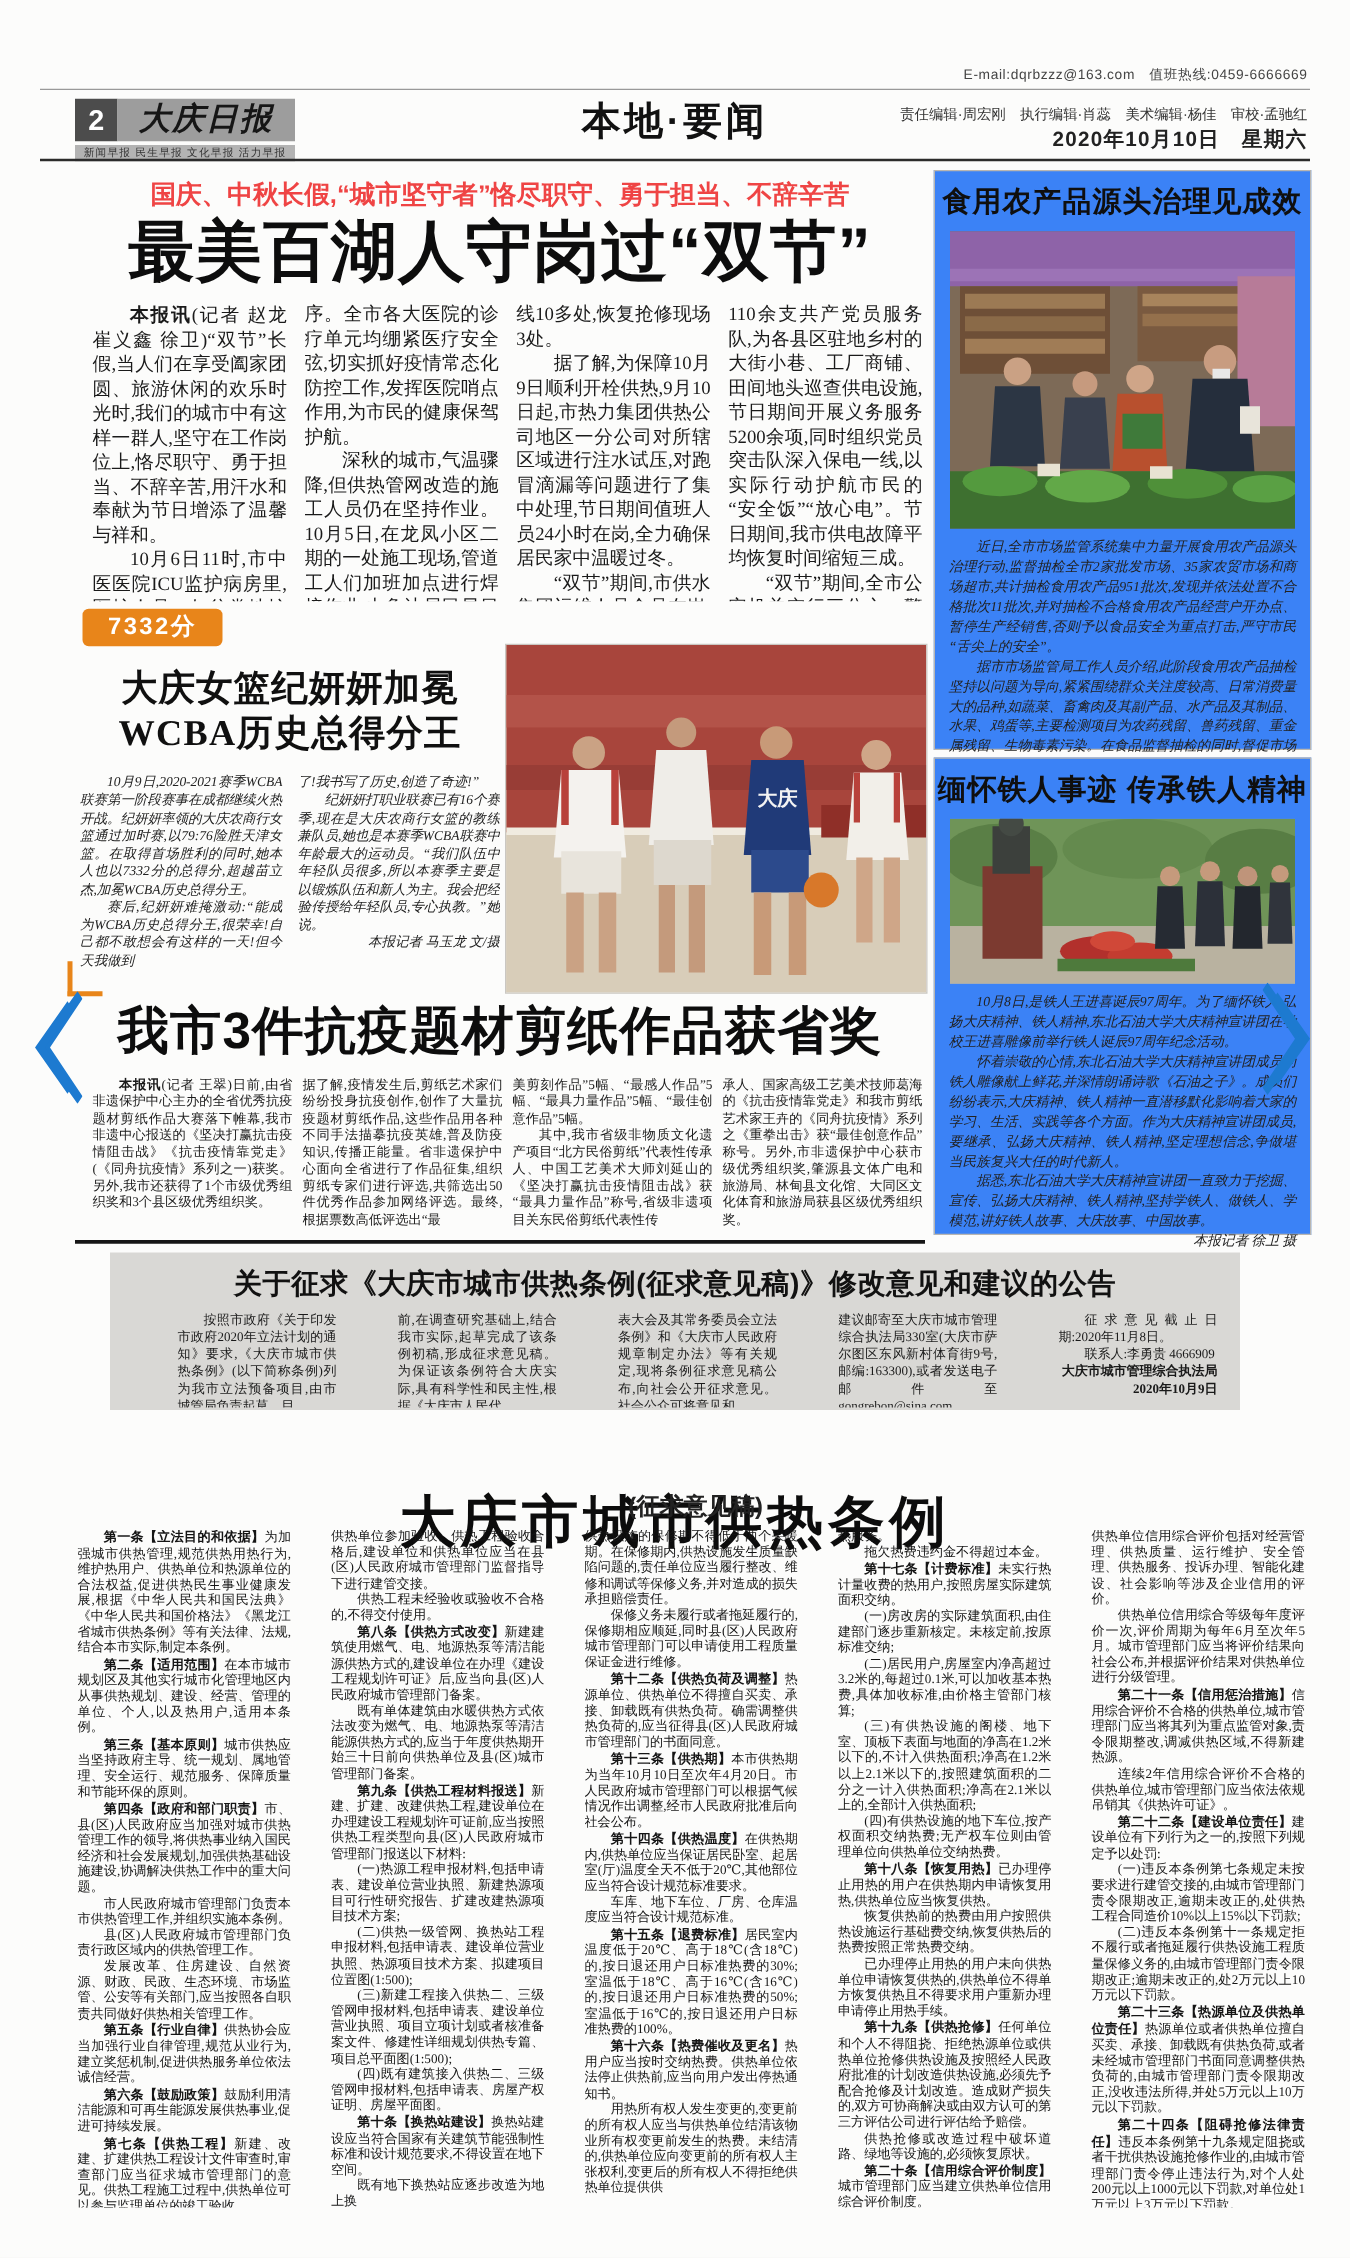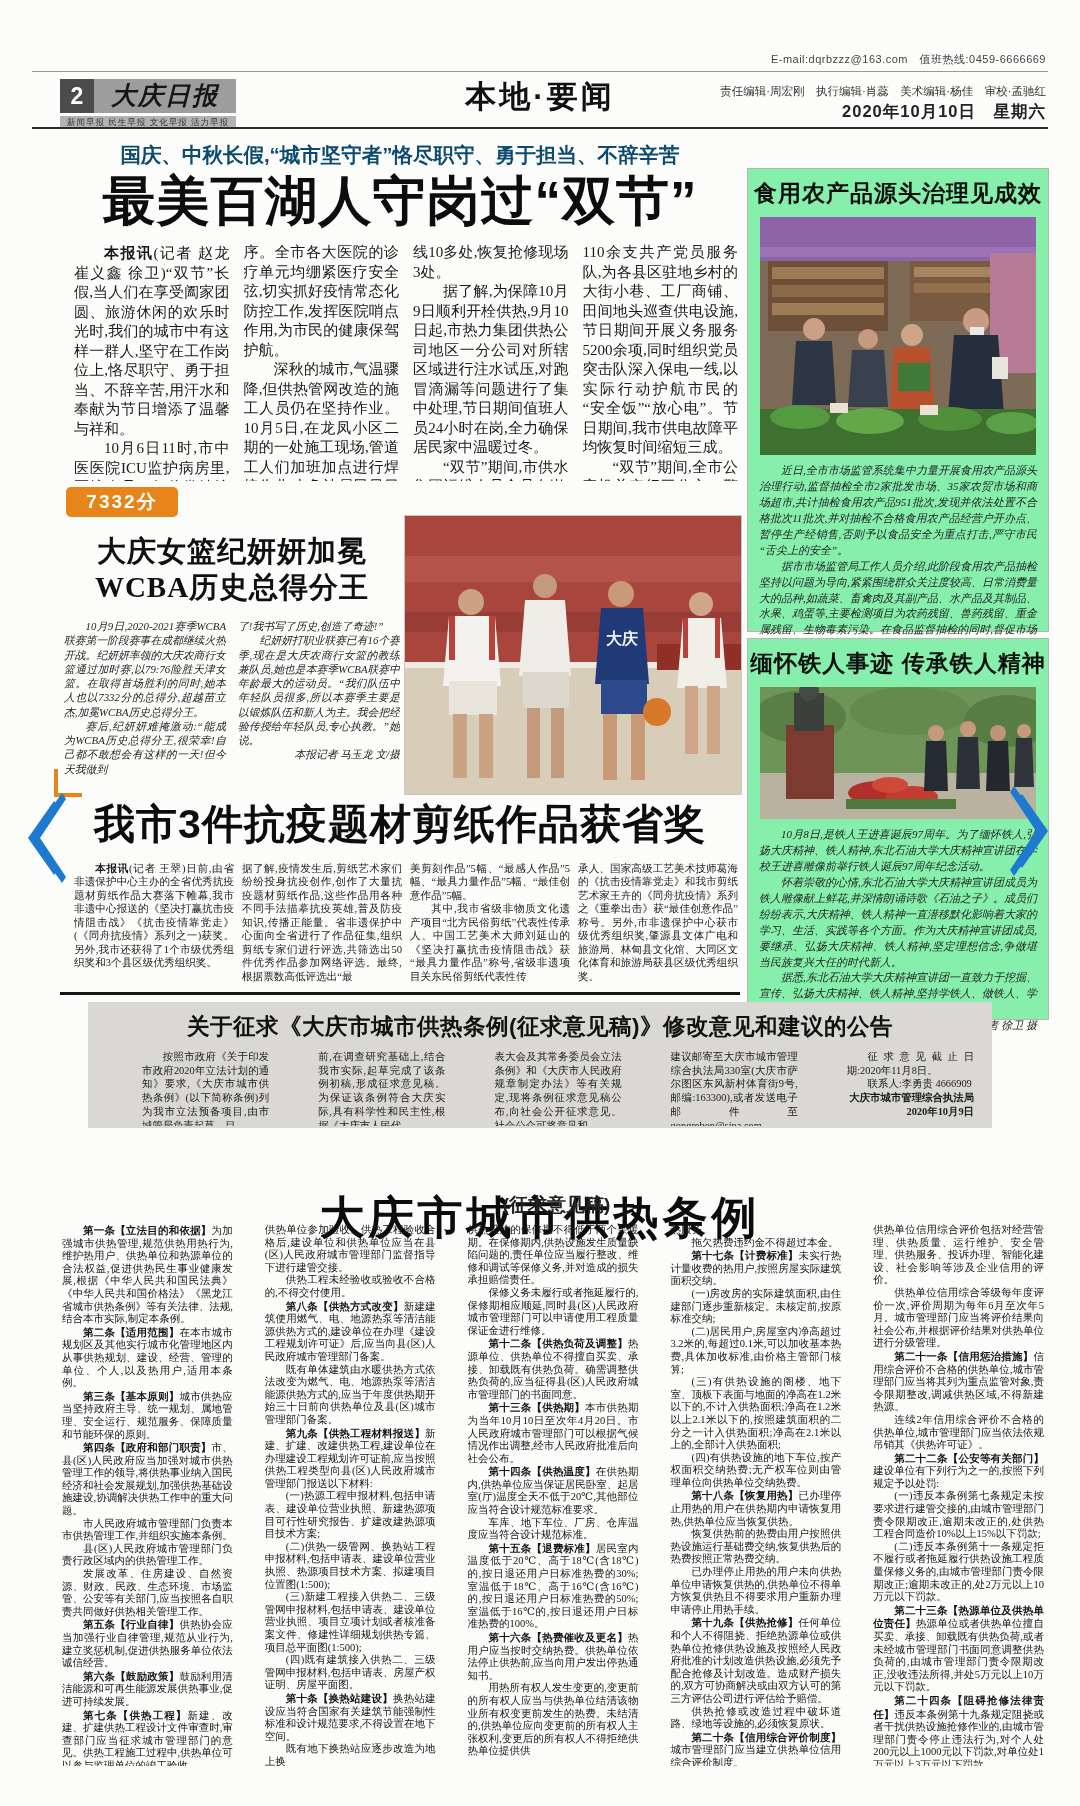--- a/index.html
+++ b/index.html
@@ -13,39 +13,39 @@
   .masthead{top:79px;left:60px;display:flex;align-items:flex-start;}
   .pagenum{width:34px;height:34px;background:#4c4c4c;color:#fff;font:bold 23px/34px "Liberation Sans",sans-serif;text-align:center;}
   .logo{width:142px;height:34px;background:#9d9d9d;color:#161616;font:italic 900 25px/34px "Liberation Serif",serif;text-align:center;letter-spacing:2px;}
   .slogan{top:116px;left:60px;width:176px;height:13px;background:#b3b3b3;color:#333;font:8.5px/13px "Liberation Sans",sans-serif;text-align:center;letter-spacing:1px;}
   .section-title{top:76px;left:0;right:0;text-align:center;font:900 31px "Liberation Sans",sans-serif;letter-spacing:3px;color:#111;}
   .editors{top:84px;right:34px;font:11.5px "Liberation Sans",sans-serif;color:#333;}
   .dateline{top:101px;right:34px;font:bold 16.5px "Liberation Sans",sans-serif;color:#222;letter-spacing:1px;}
   .head-rule{top:127px;left:32px;right:32px;height:2px;background:#2b2b2b;}
 
   
-  .kicker{top:141px;left:60px;width:680px;text-align:center;font:bold 20.5px "Liberation Sans",sans-serif;color:#0c4a6e;}
+  .kicker{top:141px;left:60px;width:680px;text-align:center;font:bold 20.5px "Liberation Sans",sans-serif;color:#ef4444;}
   .main-headline{top:166px;left:46px;width:708px;text-align:center;font:900 53px "Liberation Sans",sans-serif;letter-spacing:1px;color:#0d0d0d;}
   .main-cols{top:243px;left:74px;width:664px;height:238px;display:flex;gap:14px;overflow:hidden;}
   .ncol{flex:1;font-size:15px;line-height:1.3;text-align:justify;overflow:hidden;}
   .ncol p,.kcol p,.cap p,.regcol p{margin:0;text-indent:2em;}
   p.cont{text-indent:0;}
   p.byline{text-align:right;text-indent:0;}
 
   
   .wcba{top:487px;left:60px;width:680px;height:308px;}
   .badge{left:6px;top:0;width:112px;height:30px;background:#e8851a;border-radius:5px;color:#fff;font:bold 19px/30px "Liberation Sans",sans-serif;text-align:center;letter-spacing:2px;}
   .wcba-hl{left:0;top:46px;width:344px;text-align:center;font:900 29px/1.25 "Liberation Serif",serif;letter-spacing:1px;color:#101010;}
   .wcba-cols{left:4px;top:132px;width:336px;height:172px;display:flex;gap:12px;}
   .kcol{flex:1;font:italic 10.8px/1.32 "Liberation Serif",serif;text-align:justify;overflow:hidden;color:#222;}
   .wcba-photo{left:344px;top:28px;width:336px;height:278px;border:1px solid #cac7c2;}
   .orange-corner{left:-6px;top:282px;width:24px;height:24px;border-left:4px solid #e8851a;border-bottom:4px solid #e8851a;}
 
   
-  .railbox{border:1px solid #b9b6b1;background:#86efac;margin-top:32px;}
+  .railbox{border:1px solid #b9b6b1;background:#3b82f6;}
   .food{top:136px;left:747px;width:300px;height:462px;}
   .rail-hl{text-align:center;font:900 23px "Liberation Sans",sans-serif;letter-spacing:1px;margin:9px 0 8px;color:#0f0f0f;}
   .rail-photo{display:block;margin:0 auto;border:0;}
   .cap{padding:8px 11px 0;font:italic 11px/1.45 "Liberation Serif",serif;text-align:justify;color:#222;overflow:hidden;}
   .tieren{top:606px;left:747px;width:300px;height:380px;}
 
   
   .chev{width:38px;height:90px;}
   .chev-left{top:793px;left:28px;}
   .chev-right{top:786px;left:1010px;}
@@ -343,21 +343,21 @@
         <p>已办理停止用热的用户未向供热单位申请恢复供热的,供热单位不得单方恢复供热且不得要求用户重新办理申请停止用热手续。</p>
         <p><b>第十九条【供热抢修】</b>任何单位和个人不得阻挠、拒绝热源单位或供热单位抢修供热设施及按照经人民政府批准的计划改造供热设施,必须先予配合抢修及计划改造。造成财产损失的,双方可协商解决或由双方认可的第三方评估公司进行评估给予赔偿。</p>
         <p>供热抢修或改造过程中破坏道路、绿地等设施的,必须恢复原状。</p>
         <p><b>第二十条【信用综合评价制度】</b>城市管理部门应当建立供热单位信用综合评价制度。</p>
       </div>
     <div class="regcol">
         <p class="cont">供热单位信用综合评价包括对经营管理、供热质量、运行维护、安全管理、供热服务、投诉办理、智能化建设、社会影响等涉及企业信用的评价。</p>
         <p>供热单位信用综合等级每年度评价一次,评价周期为每年6月至次年5月。城市管理部门应当将评价结果向社会公布,并根据评价结果对供热单位进行分级管理。</p>
         <p><b>第二十一条【信用惩治措施】</b>信用综合评价不合格的供热单位,城市管理部门应当将其列为重点监管对象,责令限期整改,调减供热区域,不得新建热源。</p>
         <p>连续2年信用综合评价不合格的供热单位,城市管理部门应当依法依规吊销其《供热许可证》。</p>
-        <p><b>第二十二条【公安等有关部门】</b>建设单位有下列行为之一的,按照下列规定予以处罚:</p>
+        <p><b>第二十二条【建设单位责任】</b>建设单位有下列行为之一的,按照下列规定予以处罚:</p>
         <p>(一)违反本条例第七条规定未按要求进行建管交接的,由城市管理部门责令限期改正,逾期未改正的,处供热工程合同造价10%以上15%以下罚款;</p>
         <p>(二)违反本条例第十一条规定拒不履行或者拖延履行供热设施工程质量保修义务的,由城市管理部门责令限期改正;逾期未改正的,处2万元以上10万元以下罚款。</p>
         <p><b>第二十三条【热源单位及供热单位责任】</b>热源单位或者供热单位擅自买卖、承接、卸载既有供热负荷,或者未经城市管理部门书面同意调整供热负荷的,由城市管理部门责令限期改正,没收违法所得,并处5万元以上10万元以下罚款。</p>
         <p><b>第二十四条【阻碍抢修法律责任】</b>违反本条例第十九条规定阻挠或者干扰供热设施抢修作业的,由城市管理部门责令停止违法行为,对个人处200元以上1000元以下罚款,对单位处1万元以上3万元以下罚款。</p>
         <p><b>第二十五条【法律适用】</b>其他法律、法规等上位法已有规定的,从其规定。</p>
       </div>
   </div>
 
 </div>
 

